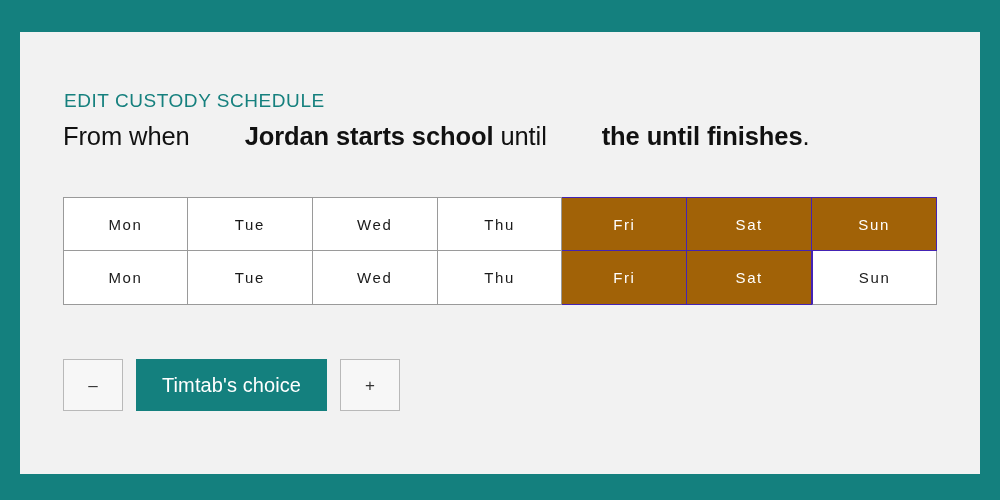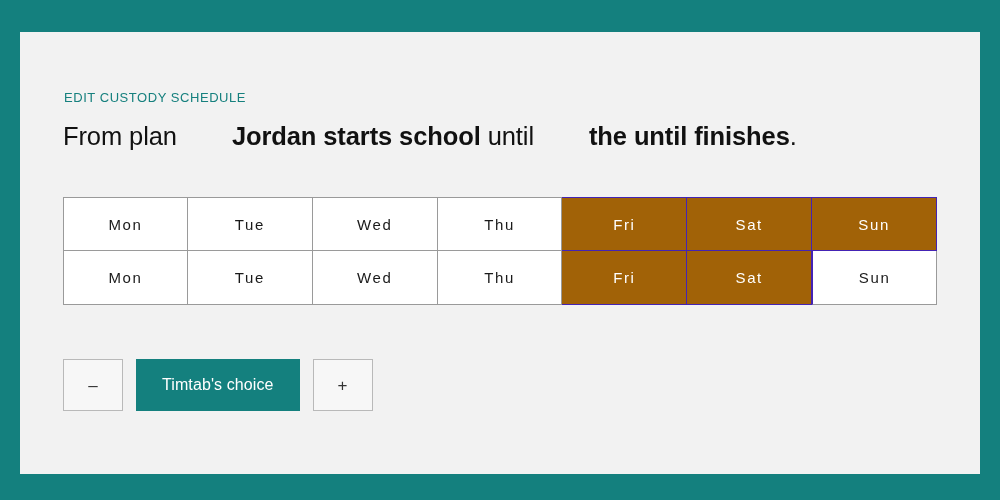--- a/index.html
+++ b/index.html
@@ -30,21 +30,21 @@
     width: 960px;
     height: 442px;
     background: #F2F2F2;
     box-sizing: border-box;
   }
 
   #eyebrow-label {
     position: absolute;
     left: 44px;
     top: 58px;
-    font-size: 13px;
+    font-size: 19px;
     font-weight: 400;
     letter-spacing: 0.55px;
     color: #16807E;
     white-space: nowrap;
   }
 
   #headline {
     position: absolute;
     left: 43px;
     top: 87px;
@@ -131,40 +131,40 @@
   }
   #choice-button {
     height: 52px;
     box-sizing: border-box;
     margin: 0 13px;
     padding: 0 26px;
     border: none;
     background: #14807E;
     color: #FFFFFF;
     font-family: "Liberation Sans", sans-serif;
-    font-size: 16px;
+    font-size: 20px;
     letter-spacing: 0.1px;
     display: flex;
     align-items: center;
     justify-content: center;
     cursor: pointer;
     white-space: nowrap;
   }
 </style>
 </head>
 <body>
 
 <div id="app-root">
 
   <div id="card-panel">
 
     <div id="eyebrow-label">EDIT CUSTODY SCHEDULE</div>
 
     <div id="headline">
-      <span>From plan </span><span class="em">Jordan starts school</span><span> until </span><span class="em">the until finishes</span><span>.</span>
+      <span>From when </span><span class="em">Jordan starts school</span><span> until </span><span class="em">the until finishes</span><span>.</span>
     </div>
 
     <div id="day-grid">
         <div class="grid-row">
           <div class="day-cell">Mon</div>
           <div class="day-cell">Tue</div>
           <div class="day-cell">Wed</div>
           <div class="day-cell">Thu</div>
           <div class="day-cell selected">Fri</div>
           <div class="day-cell selected">Sat</div>

